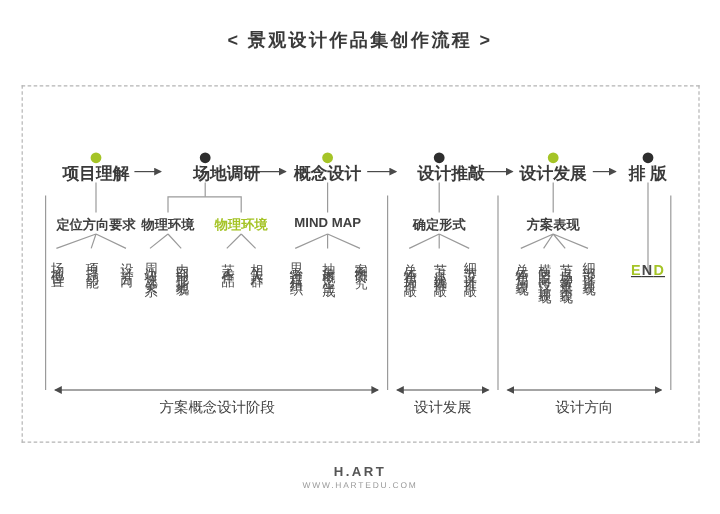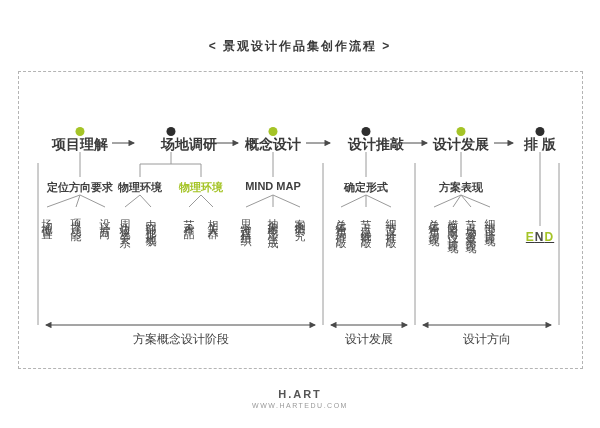--- a/index.html
+++ b/index.html
@@ -1,34 +1,34 @@
 <!DOCTYPE html>
 <html><head>
 <meta charset="utf-8">
 <style>
   html,body{margin:0;padding:0;}
   body{
     width:600px;height:428px;position:relative;background:#ffffff;
     font-family:"Liberation Sans",sans-serif;color:#3a3a3a;overflow:hidden;
   }
   .abs{position:absolute;transform:translateX(-50%);white-space:nowrap;}
-  .title{top:38px;left:300px;font-size:12px;font-weight:bold;letter-spacing:2px;color:#3a3a3a;}
+  .title{top:24px;left:300px;font-size:15px;font-weight:bold;letter-spacing:2px;color:#3a3a3a;}
   .frame{position:absolute;left:18px;top:71px;width:563px;height:296px;border:1px dashed #b4b4b4;}
   svg.wires{position:absolute;left:0;top:0;pointer-events:none;}
   .dot{width:9px;height:9px;border-radius:50%;}
   .dot[data-color="green"]{background:#a5c427;}
   .dot[data-color="dark"]{background:#2e2e2e;}
   .stage-label{top:136px;font-size:14px;font-weight:bold;color:#3a3a3a;text-align:right;}
   .sub-label{top:180px;font-size:11px;font-weight:bold;color:#3f3f3f;text-align:right;}
   .sub-label[data-color="green"]{color:#a5c427;}
   .vcol{
     top:210px;writing-mode:vertical-lr;text-orientation:upright;
     font-size:11px;letter-spacing:3.5px;color:#4a4a4a;line-height:12px;
   }
-  .end-marker{top:230px;font-size:12px;font-weight:bold;letter-spacing:1px;text-decoration:underline;}
+  .end-marker{top:218px;font-size:12px;font-weight:bold;letter-spacing:1px;text-decoration:underline;}
   .end-marker span[data-color="green"]{color:#a5c427;}
   .end-marker span[data-color="dark"]{color:#4a4a4a;}
   .phase-label{top:331px;font-size:12px;color:#3f3f3f;}
   .brand{top:388px;left:300px;font-size:11px;font-weight:bold;letter-spacing:2px;color:#555;}
   .brand-url{top:402px;left:300px;font-size:7px;letter-spacing:1.5px;color:#9a9a9a;}
 </style>
 </head>
 <body>
 
 <div class="abs title">&lt; 景观设计作品集创作流程 &gt;</div>

